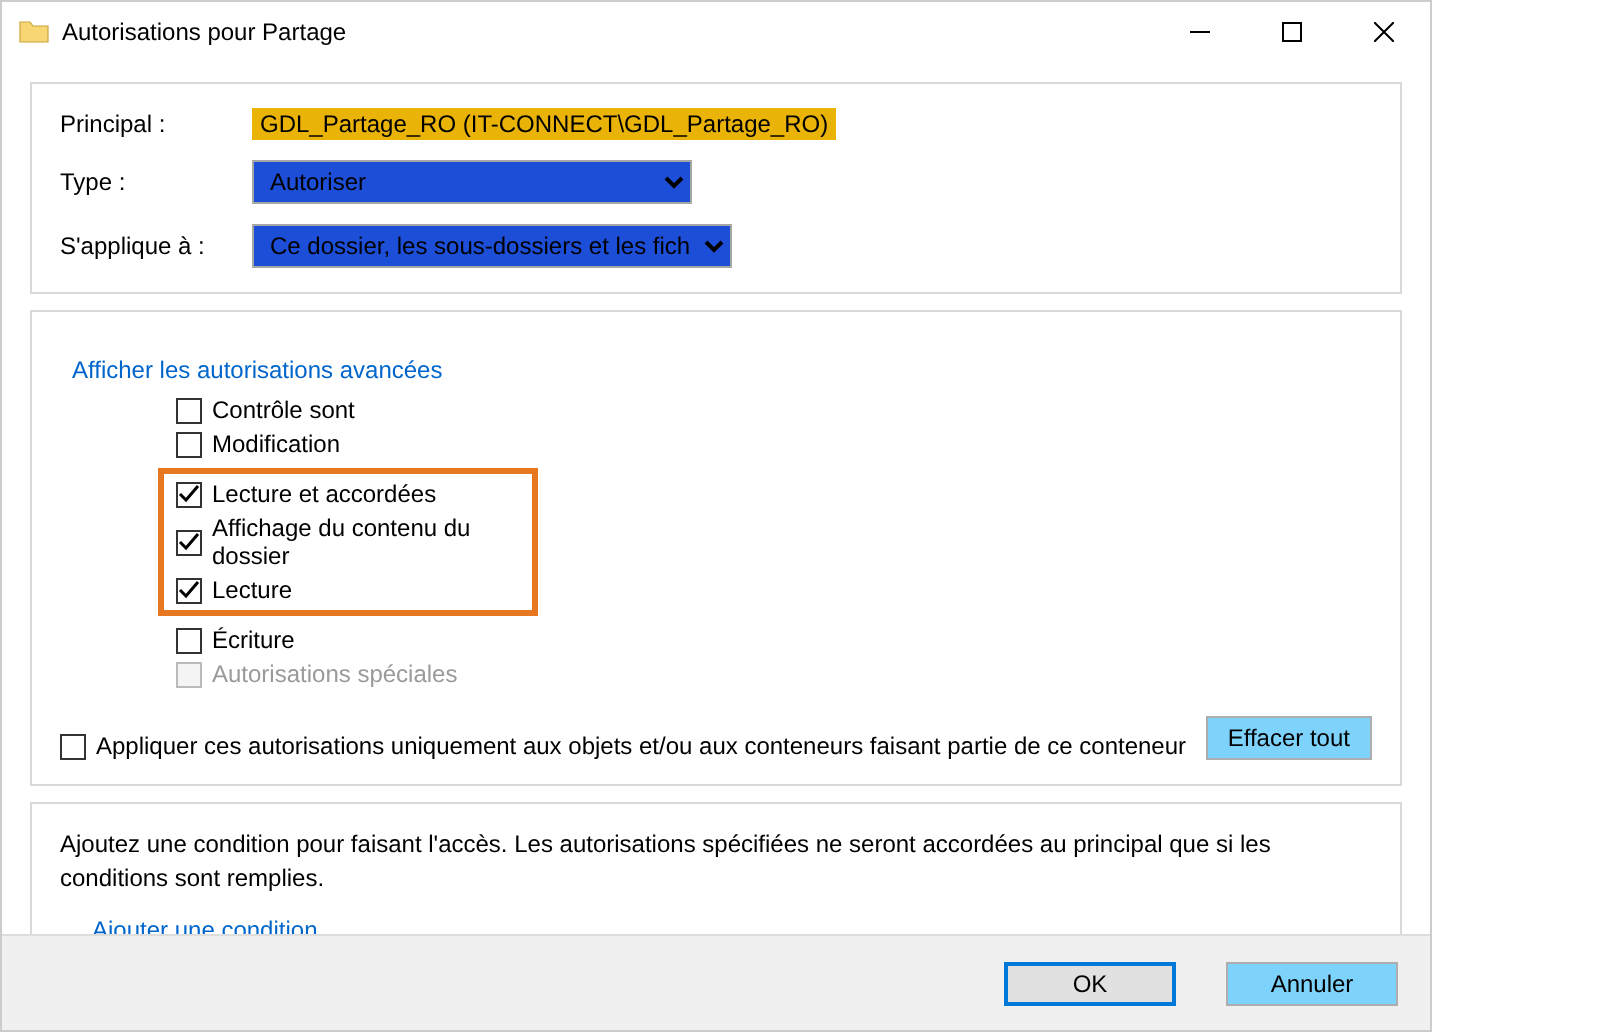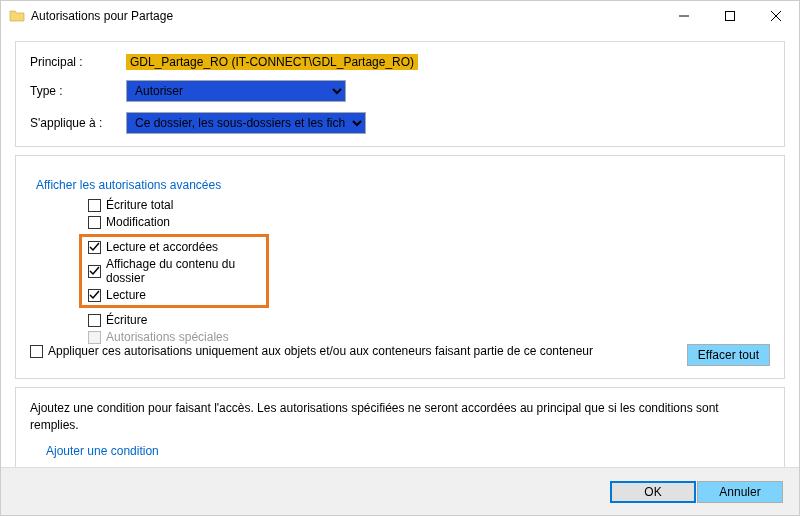--- a/index.html
+++ b/index.html
@@ -1,17 +1,17 @@
 <!DOCTYPE html>
 <html><head>
 <meta charset="utf-8">
 <style>
   * { box-sizing: border-box; font-family: "Segoe UI", Tahoma, sans-serif; font-size: 12px; }
   html, body { margin: 0; padding: 0; background: #fff; }
-  .window { width: 800px; height: 516px; background: #fff; display: flex; flex-direction: column; border: 1px solid #ccc; }
+  .window { width: 716px; height: 516px; background: #fff; display: flex; flex-direction: column; border: 1px solid #ccc; }
   .titlebar { height: 30px; display: flex; align-items: center; padding-left: 8px; background: #fff; }
   .titlebar .icon { width: 16px; height: 16px; margin-right: 6px; display: flex; align-items: center; justify-content: center; }
   .titlebar .title { flex: 1; color: #000; }
   .titlebar .controls { display: flex; }
   .titlebar .ctl { width: 46px; height: 30px; display: flex; align-items: center; justify-content: center; color: #000; }
   .content { flex: 1; padding: 10px 14px 0 14px; display: flex; flex-direction: column; gap: 8px; overflow: hidden; }
   .groupbox { border: 1px solid #d9d9d9; padding: 12px 14px; background: #fff; }
   .row { display: flex; align-items: center; margin-bottom: 10px; }
   .row .label { width: 96px; color: #000; }
   .principal-val { background: #eab308; padding: 1px 4px; color: #000; }
@@ -19,26 +19,26 @@
   select.win { height: 22px; border: 1px solid #a7a7a7; background: #1d4ed8; padding: 1px 4px; color: #000; }
   .perm-head { display: flex; justify-content: space-between; align-items: center; margin-top: 10px; margin-bottom: 6px; }
   .perm-list { margin-left: 58px; display: flex; flex-direction: column; gap: 3px; }
   .cb-row { display: flex; align-items: center; gap: 5px; color: #000; }
   .cb-row.disabled { color: #9a9a9a; }
   .cb { width: 13px; height: 13px; border: 1px solid #333; display: inline-flex; align-items: center; justify-content: center; background: #fff; }
   .cb.disabled { border-color: #bbb; background: #f4f4f4; }
   .cb.checked svg { display: block; }
   .cb svg { display: none; width: 11px; height: 11px; }
   .highlight-box { border: 3px solid #e87722; padding: 3px 6px; margin-left: -9px; margin-top: 2px; margin-bottom: 2px; display: flex; flex-direction: column; gap: 3px; width: 190px; }
-  .apply-row { display: flex; align-items: flex-start; justify-content: space-between; }
+  .apply-row { display: flex; align-items: flex-end; justify-content: space-between; margin-top: 14px; }
   .apply-row .left { display: flex; align-items: center; gap: 5px; }
   button.win { height: 22px; min-width: 78px; padding: 0 10px; border: 1px solid #adadad; background: #7dd3fc; color: #000; }
   button.win.primary { border: 2px solid #0078d7; background: #e1e1e1; }
   .cond-text { color: #000; margin-bottom: 10px; line-height: 1.4; }
-  .footer { height: 48px; border-top: 1px solid #ddd; display: flex; align-items: center; justify-content: flex-end; padding: 0 16px; gap: 1px; background: #f0f0f0; }
+  .footer { height: 48px; border-top: 1px solid #ddd; display: flex; align-items: center; justify-content: flex-end; padding: 0 16px; gap: 25px; background: #f0f0f0; }
   .spacer-flex { flex: 1; }
 </style>
 </head>
 <body>
 
 <div class="window">
   <div class="titlebar">
     <span class="icon">
       <svg viewBox="0 0 16 16">
           <path fill="#f8d673" stroke="#caa33b" stroke-width="0.6" d="M1 3 h5 l1.5 2 H15 v8 H1 z"></path>
@@ -85,21 +85,21 @@
       </div>
     </div>
 
     <div class="groupbox">
       <div class="perm-head">
         <span class="link">Afficher les autorisations avancées</span>
       </div>
       <div class="perm-list">
         <label class="cb-row">
           <span class="cb"></span>
-          <span>Écriture total</span>
+          <span>Contrôle sont</span>
         </label>
         <label class="cb-row">
           <span class="cb"></span>
           <span>Modification</span>
         </label>
 
         <div class="highlight-box">
           <label class="cb-row">
             <span class="cb checked">
                 <svg viewBox="0 0 11 11">

